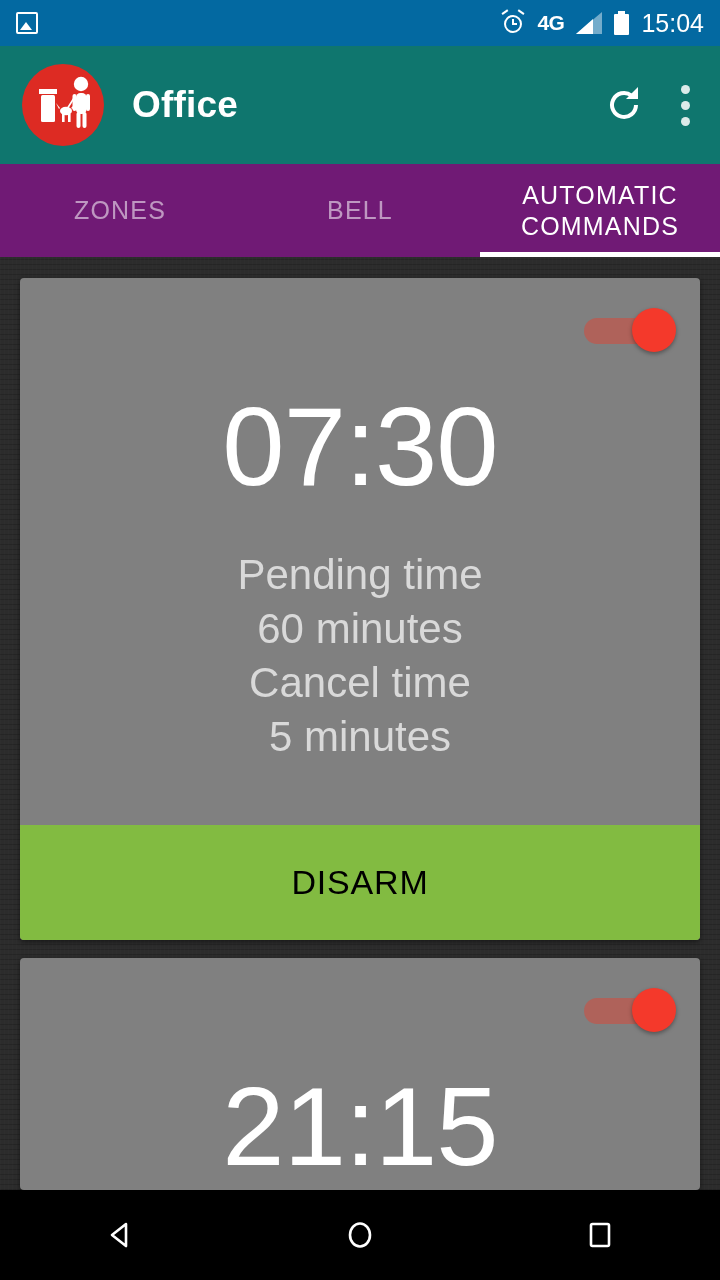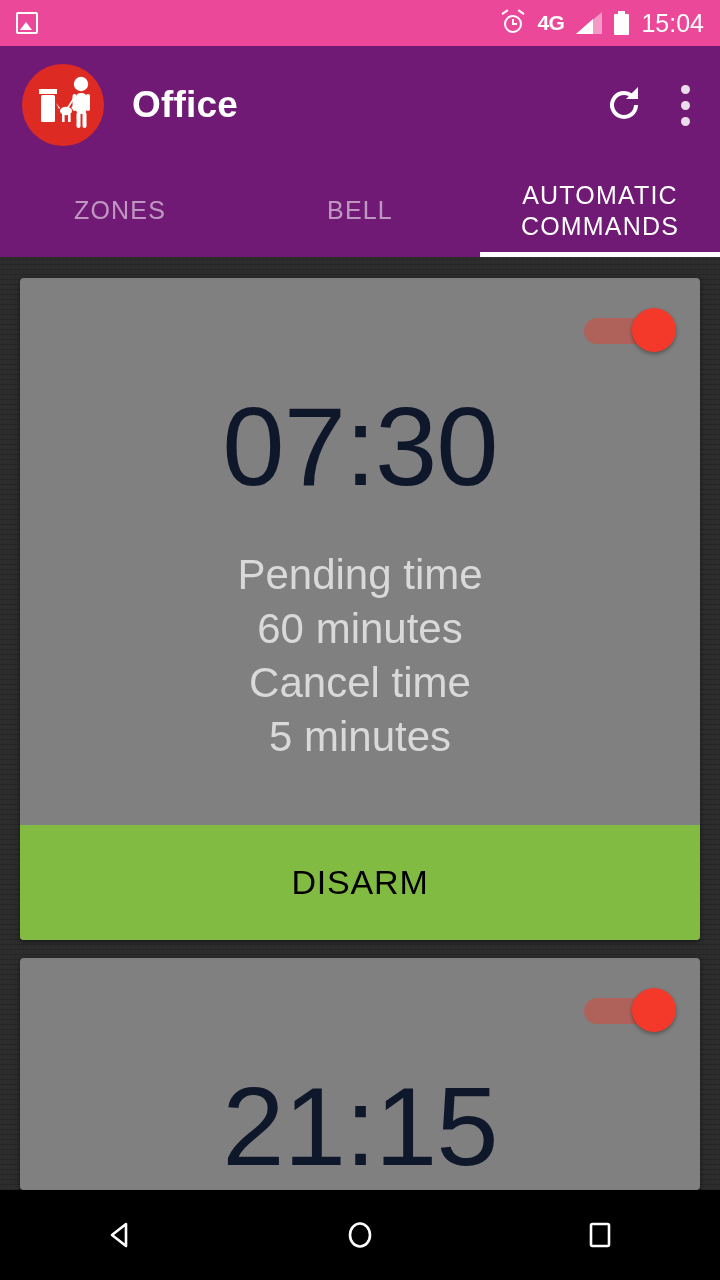--- a/index.html
+++ b/index.html
@@ -7,21 +7,21 @@
     width:720px; height:1280px;
     background:#000;
     font-family:"Liberation Sans", sans-serif;
     overflow:hidden;
   }
   #screen { position:relative; width:720px; height:1280px; }
 
   
   .status-bar {
     position:absolute; top:0; left:0; width:720px; height:46px;
-    background:#ec4899;
+    background:#0369a1;
     display:flex; align-items:center; padding:0 16px;
   }
   .status-left { display:flex; align-items:center; gap:8px; }
   .status-right { margin-left:auto; display:flex; align-items:center; gap:12px; }
   .photo-ico { width:22px; height:22px; border:2px solid #fff; border-radius:2px;
                position:relative; overflow:hidden; }
   .photo-ico::after{ content:""; position:absolute; left:2px; bottom:2px;
       width:0;height:0;border-left:6px solid transparent;border-right:6px solid transparent;
       border-bottom:8px solid #fff; }
   .alarm-ico { position:relative; width:24px; height:24px; }
@@ -41,21 +41,21 @@
       border-left:17px solid transparent; border-bottom:15px solid #fff; }
   .battery { position:relative; width:15px; height:24px; }
   .battery .cap { position:absolute; left:4px; top:0; width:7px; height:3px; background:#fff; }
   .battery .body{ position:absolute; left:0; top:3px; width:15px; height:21px; background:#fff;
       border-radius:1px;}
   .clock-txt { color:#fff; font-size:25px; font-weight:500; letter-spacing:0px; }
 
   
   .app-bar {
     position:absolute; top:46px; left:0; width:720px; height:118px;
-    background:#701a75;
+    background:#0f766e;
     display:flex; align-items:center; padding:0 22px;
   }
   .logo {
     width:82px; height:82px; border-radius:50%; background:#dd2b23;
     position:relative; flex:none;
   }
   .logo svg { position:absolute; left:0; top:0; }
   .app-title { color:#fff; font-size:37px; font-weight:bold; margin-left:28px; letter-spacing:0.2px; }
   .bar-actions { margin-left:auto; display:flex; align-items:center; gap:34px; padding-right:8px;}
   .refresh-ico { width:44px; height:44px; position:relative; }
@@ -94,21 +94,21 @@
   #card2 { top:701px; height:232px; }
 
   .toggle { position:absolute; right:24px; top:30px; width:92px; height:44px; }
   .toggle .track { position:absolute; left:0; top:10px; width:72px; height:26px;
       border-radius:13px; background:rgba(214,72,58,.55); }
   .toggle .thumb { position:absolute; right:0; top:0; width:44px; height:44px;
       border-radius:50%; background:#f4392b; box-shadow:0 2px 4px rgba(0,0,0,.35); }
 
   .big-time {
     position:absolute; left:0; width:100%; text-align:center;
-    color:#0f172a; font-size:112px; font-weight:300; letter-spacing:-1px; line-height:1;
+    color:#ffffff; font-size:112px; font-weight:300; letter-spacing:-1px; line-height:1;
   }
   #card1 .big-time { top:113px; }
   #card2 .big-time { top:113px; }
 
   .info-block { position:absolute; left:0; width:100%; text-align:center;
                 color:#d9d9d9; font-size:42px; font-weight:400; line-height:1.28; }
   #pending-block { top:270px; }
   #cancel-block  { top:378px; }
 
   .days {

